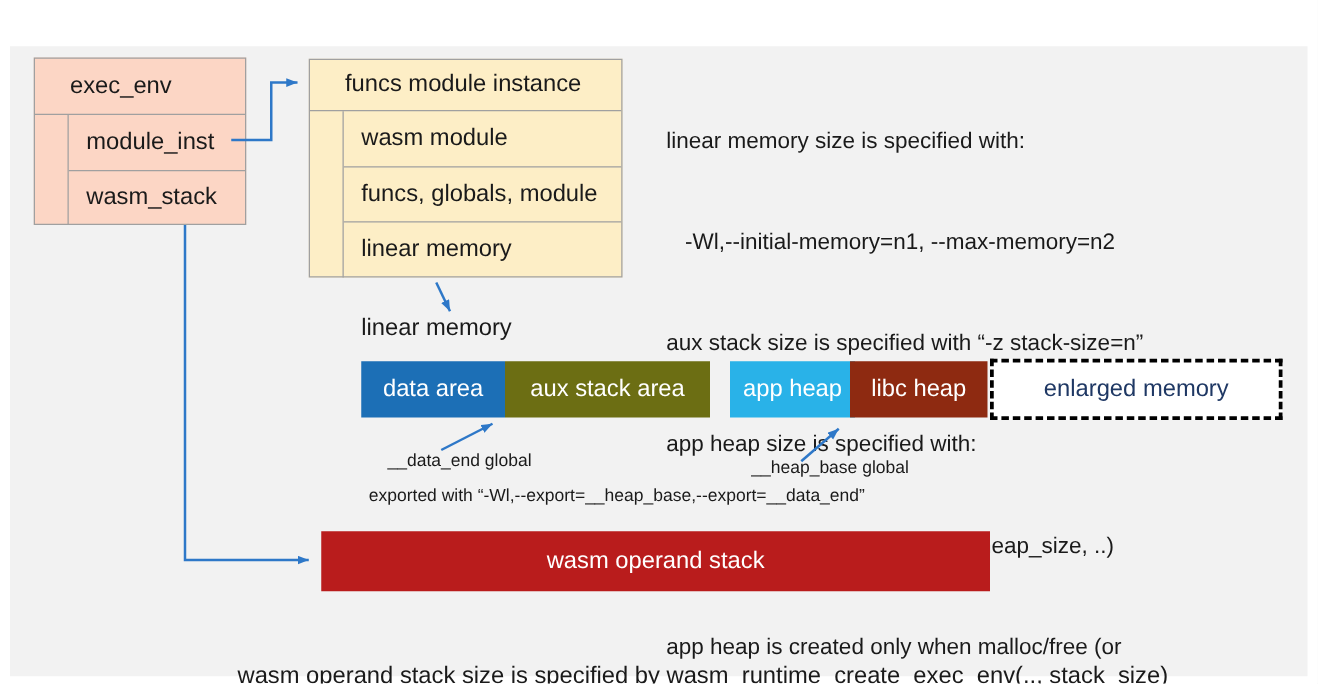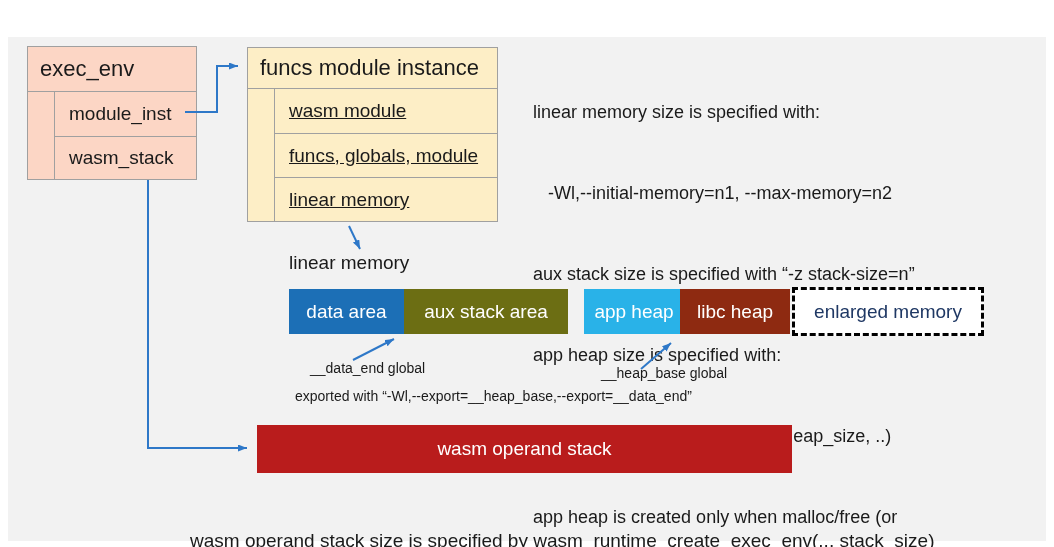--- a/index.html
+++ b/index.html
@@ -6,46 +6,46 @@
   html,body { background:#fff; }
   body { font-family:"Liberation Sans", sans-serif; color:#1a1a1a; }
   #page { position:relative; width:1054px; height:547px; background:#fff; overflow:hidden; }
 
   .title { position:absolute; left:8px; top:3px; font-size:20px; font-weight:400; color:#111; }
 
   .panel { position:absolute; left:8px; top:37px; width:1038px; height:504px; background:#f2f2f2; }
 
   
   .struct { position:absolute; border:1px solid #a0a0a0; }
-  .struct .hdr { font-size:22px; padding-left:12px; display:flex; align-items:center; }
+  .struct .hdr { font-size:19px; padding-left:28px; display:flex; align-items:center; }
   .struct .body { display:flex; border-top:1px solid #a0a0a0; }
   .struct .strip { width:26px; }
   .struct .rows { flex:1; border-left:1px solid #a0a0a0; display:flex; flex-direction:column; }
   .struct .row { font-size:19px; padding-left:14px; display:flex; align-items:center; flex:1; }
   .struct .row + .row { border-top:1px solid #a0a0a0; }
 
   #exec-env { left:27px; top:46px; width:170px; height:134px; }
   #exec-env .hdr { height:44px; }
   #exec-env .body { height:89px; }
 
   #module-instance { left:247px; top:47px; width:251px; height:175px; }
   #module-instance .hdr { height:40px; }
-  #module-instance .body { height:134px;text-decoration:underline; }
+  #module-instance .body { height:134px; }
 
   
   .notes { position:absolute; left:533px; top:45px; width:505px; font-size:18px; line-height:27px; white-space:pre-wrap; }
 
   
   .lm-label { position:absolute; left:289px; top:252px; font-size:19px; }
   .seg { position:absolute; top:289px; height:45px; display:flex; align-items:center; justify-content:center; color:#fff; font-size:19px; }
   .seg-0 { left:289px; width:115px; }
   .seg-1 { left:404px; width:164px; }
   .seg-2 { left:584px; width:100px; }
   .seg-3 { left:680px; width:110px; }
-  .enlarged { position:absolute; left:792px; top:287px; width:192px; height:49px; background:#fff;
+  .enlarged { position:absolute; left:792px; top:287px; width:234px; height:49px; background:#fff;
               border:3px dashed #000; display:flex; align-items:center; justify-content:center; font-size:19px; }
 
   .ann { position:absolute; font-size:14px; }
   #ann-data-end { left:310px; top:360px; }
   #ann-heap-base { left:601px; top:365px; }
   #ann-exported { left:295px; top:388px; }
 
   
   .operand { position:absolute; left:257px; top:425px; width:535px; height:48px; color:#fff;
              display:flex; align-items:center; justify-content:center; font-size:19px; }

